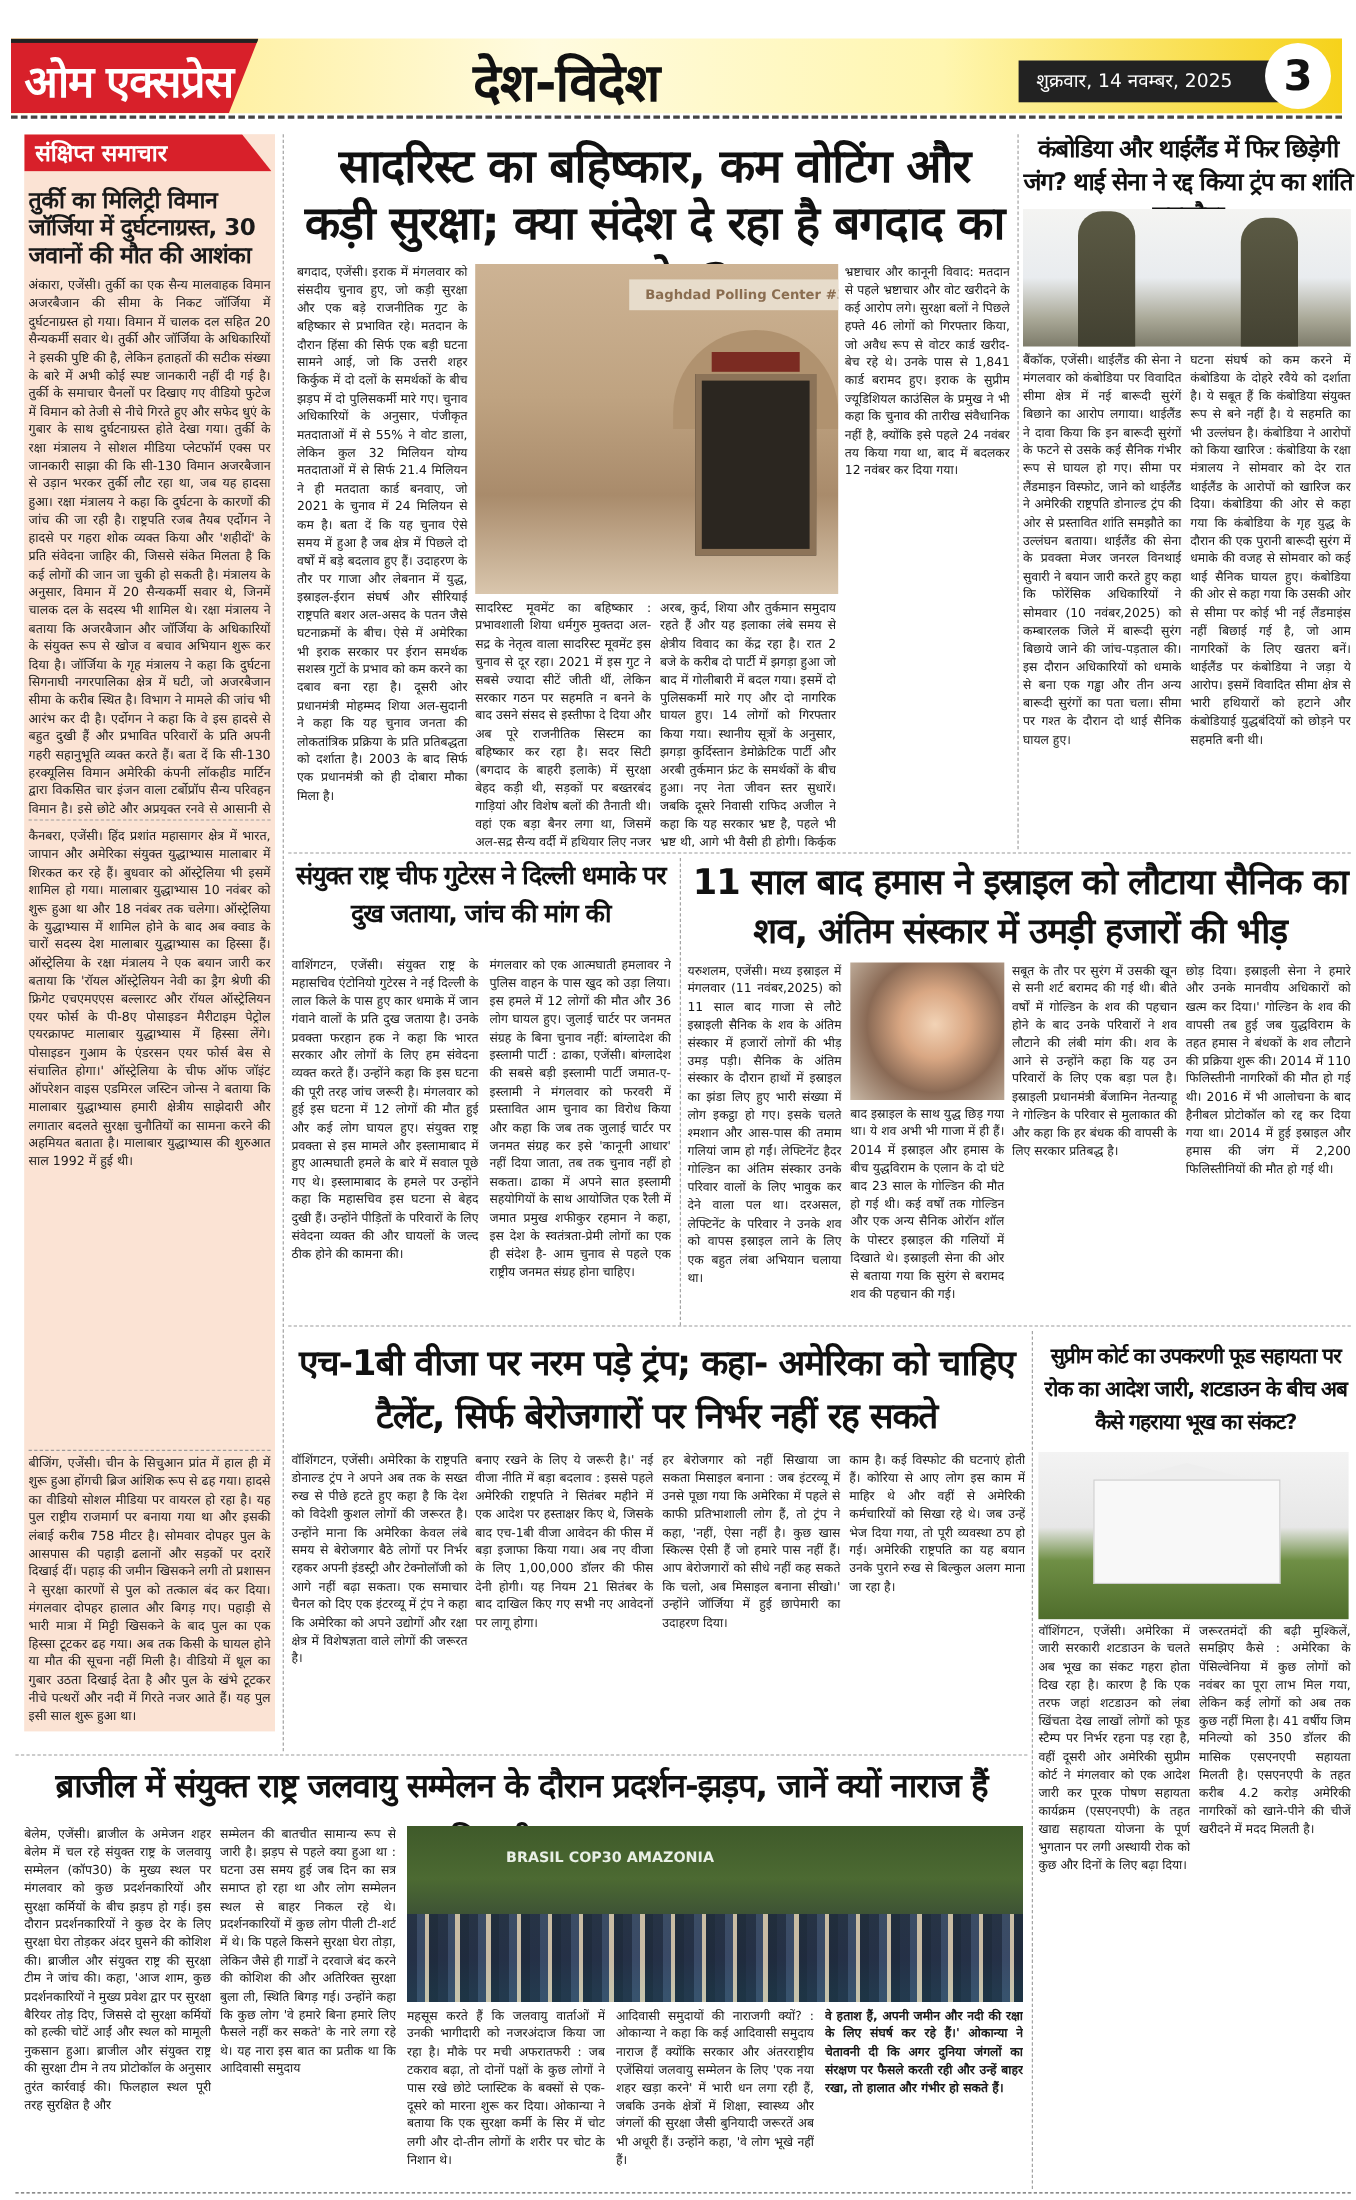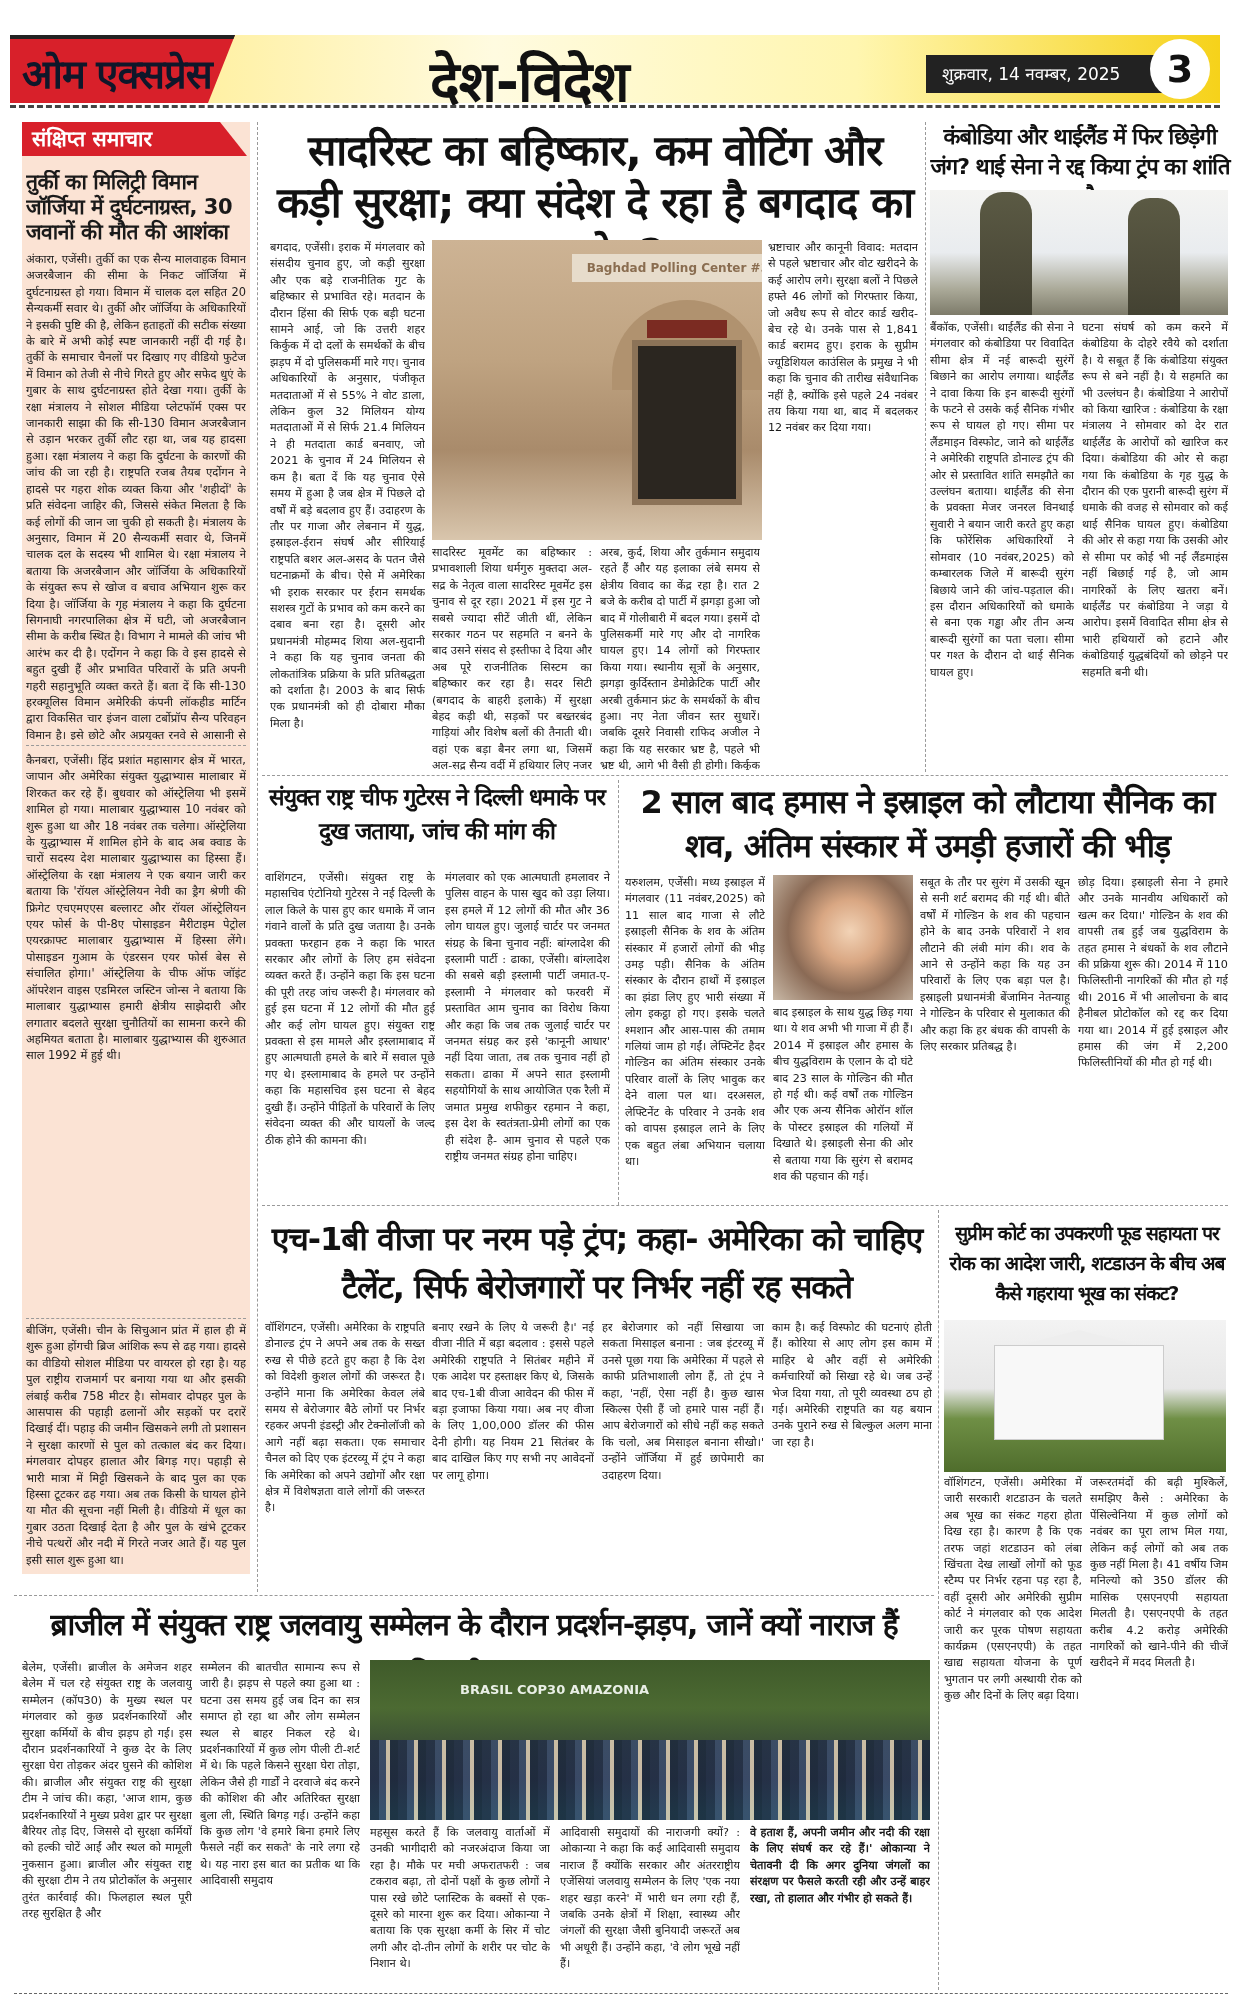--- a/index.html
+++ b/index.html
@@ -4,23 +4,23 @@
 <style>
   * { box-sizing: border-box; margin: 0; padding: 0; }
   html, body { width: 1233px; height: 2000px; background: #fff; overflow: hidden; }
   body { font-family: "DejaVu Sans", "Liberation Sans", sans-serif; color: #1a1a1a; position: relative; }
 
   
   .masthead { position: absolute; left: 10px; top: 35px; width: 1210px; height: 68px;
     background: linear-gradient(90deg, #ffe97a 0%, #fffbe0 40%, #fff6b0 70%, #f6d21a 100%); }
   .brand { position: absolute; left: 0; top: 0; height: 68px; width: 225px; background: #d8202a;
     clip-path: polygon(0 0, 100% 0, 88% 100%, 0 100%); border-top: 4px solid #222; }
-  .brand-text { position: absolute; left: 12px; top: 6px; color: #0f172a; font-size: 40px; font-weight: bold;
+  .brand-text { position: absolute; left: 12px; top: 6px; color: #ffffff; font-size: 40px; font-weight: bold;
     font-family: "DejaVu Sans Condensed", "DejaVu Sans", sans-serif; letter-spacing: -1px; text-align: right; }
-  .section-title { position: absolute; left: 420px; top: 6px; font-size: 56px; font-weight: bold; color: #111; letter-spacing: -1px; }
+  .section-title { position: absolute; left: 420px; top: 6px; font-size: 48px; font-weight: bold; color: #111; letter-spacing: -1px; }
   .date-box { position: absolute; left: 916px; top: 20px; width: 242px; height: 38px; background: #222; color: #fff;
     font-size: 17px; line-height: 38px; padding-left: 16px; }
   .page-num { position: absolute; right: 10px; top: 4px; width: 60px; height: 60px; border-radius: 50%; background: #fff;
     font-size: 38px; font-weight: bold; text-align: center; line-height: 60px; color: #111; }
   .rule { position: absolute; left: 10px; top: 105px; width: 1210px; border-top: 3px dashed #444; }
 
   
   .left-col { position: absolute; left: 22px; top: 122px; width: 228px; height: 1452px; background: #fbe3d4; }
   .sk-header { position: absolute; left: 22px; top: 122px; width: 225px; height: 34px; background: #d8202a;
     clip-path: polygon(0 0, 88% 0, 100% 100%, 0 100%); color: #fff; font-size: 21px; font-weight: bold; padding-left: 10px; line-height: 34px; }
@@ -109,21 +109,21 @@
 <div class="col-text" style="left:1082px; top:320px; width:146px; height:450px;">घटना संघर्ष को कम करने में कंबोडिया के दोहरे रवैये को दर्शाता है। ये सबूत हैं कि कंबोडिया संयुक्त रूप से बने नहीं है। ये सहमति का भी उल्लंघन है। कंबोडिया ने आरोपों को किया खारिज : कंबोडिया के रक्षा मंत्रालय ने सोमवार को देर रात थाईलैंड के आरोपों को खारिज कर दिया। कंबोडिया की ओर से कहा गया कि कंबोडिया के गृह युद्ध के दौरान की एक पुरानी बारूदी सुरंग में धमाके की वजह से सोमवार को कई थाई सैनिक घायल हुए। कंबोडिया की ओर से कहा गया कि उसकी ओर से सीमा पर कोई भी नई लैंडमाइंस नहीं बिछाई गई है, जो आम नागरिकों के लिए खतरा बनें। थाईलैंड पर कंबोडिया ने जड़ा ये आरोप। इसमें विवादित सीमा क्षेत्र से भारी हथियारों को हटाने और कंबोडियाई युद्धबंदियों को छोड़ने पर सहमति बनी थी।</div>
 
 <div class="hsep" style="left:262px; top:775px; width:966px;"></div>
 
 <div class="headline" style="left:262px; top:780px; width:350px; font-size:23px; line-height:34px;">संयुक्त राष्ट्र चीफ गुटेरस ने दिल्ली धमाके पर दुख जताया, जांच की मांग की</div>
 <div class="col-text" style="left:265px; top:870px; width:170px; height:330px;">वाशिंगटन, एजेंसी। संयुक्त राष्ट्र के महासचिव एंटोनियो गुटेरस ने नई दिल्ली के लाल किले के पास हुए कार धमाके में जान गंवाने वालों के प्रति दुख जताया है। उनके प्रवक्ता फरहान हक ने कहा कि भारत सरकार और लोगों के लिए हम संवेदना व्यक्त करते हैं। उन्होंने कहा कि इस घटना की पूरी तरह जांच जरूरी है। मंगलवार को हुई इस घटना में 12 लोगों की मौत हुई और कई लोग घायल हुए। संयुक्त राष्ट्र प्रवक्ता से इस मामले और इस्लामाबाद में हुए आत्मघाती हमले के बारे में सवाल पूछे गए थे। इस्लामाबाद के हमले पर उन्होंने कहा कि महासचिव इस घटना से बेहद दुखी हैं। उन्होंने पीड़ितों के परिवारों के लिए संवेदना व्यक्त की और घायलों के जल्द ठीक होने की कामना की।</div>
 <div class="col-text" style="left:445px; top:870px; width:165px; height:330px;">मंगलवार को एक आत्मघाती हमलावर ने पुलिस वाहन के पास खुद को उड़ा लिया। इस हमले में 12 लोगों की मौत और 36 लोग घायल हुए। जुलाई चार्टर पर जनमत संग्रह के बिना चुनाव नहीं: बांग्लादेश की इस्लामी पार्टी : ढाका, एजेंसी। बांग्लादेश की सबसे बड़ी इस्लामी पार्टी जमात-ए-इस्लामी ने मंगलवार को फरवरी में प्रस्तावित आम चुनाव का विरोध किया और कहा कि जब तक जुलाई चार्टर पर जनमत संग्रह कर इसे 'कानूनी आधार' नहीं दिया जाता, तब तक चुनाव नहीं हो सकता। ढाका में अपने सात इस्लामी सहयोगियों के साथ आयोजित एक रैली में जमात प्रमुख शफीकुर रहमान ने कहा, इस देश के स्वतंत्रता-प्रेमी लोगों का एक ही संदेश है- आम चुनाव से पहले एक राष्ट्रीय जनमत संग्रह होना चाहिए।</div>
 
 <div class="vsep" style="left:618px; top:780px; height:425px;"></div>
 
-<div class="headline" style="left:625px; top:780px; width:605px; font-size:32px; line-height:44px;">2 साल बाद हमास ने इस्राइल को लौटाया सैनिक का शव, अंतिम संस्कार में उमड़ी हजारों की भीड़</div>
+<div class="headline" style="left:625px; top:780px; width:605px; font-size:32px; line-height:44px;">11 साल बाद हमास ने इस्राइल को लौटाया सैनिक का शव, अंतिम संस्कार में उमड़ी हजारों की भीड़</div>
 <div class="col-text" style="left:625px; top:875px; width:140px; height:325px;">यरुशलम, एजेंसी। मध्य इस्राइल में मंगलवार (11 नवंबर,2025) को 11 साल बाद गाजा से लौटे इस्राइली सैनिक के शव के अंतिम संस्कार में हजारों लोगों की भीड़ उमड़ पड़ी। सैनिक के अंतिम संस्कार के दौरान हाथों में इस्राइल का झंडा लिए हुए भारी संख्या में लोग इकट्ठा हो गए। इसके चलते श्मशान और आस-पास की तमाम गलियां जाम हो गईं। लेफ्टिनेंट हैदर गोल्डिन का अंतिम संस्कार उनके परिवार वालों के लिए भावुक कर देने वाला पल था। दरअसल, लेफ्टिनेंट के परिवार ने उनके शव को वापस इस्राइल लाने के लिए एक बहुत लंबा अभियान चलाया था।</div>
 <div class="photo ph-hadar" style="left:773px; top:875px; width:140px; height:125px;"></div>
 <div class="col-text" style="left:773px; top:1005px; width:140px; height:195px;">बाद इस्राइल के साथ युद्ध छिड़ गया था। ये शव अभी भी गाजा में ही हैं। 2014 में इस्राइल और हमास के बीच युद्धविराम के एलान के दो घंटे बाद 23 साल के गोल्डिन की मौत हो गई थी। कई वर्षों तक गोल्डिन और एक अन्य सैनिक ओरॉन शॉल के पोस्टर इस्राइल की गलियों में दिखाते थे। इस्राइली सेना की ओर से बताया गया कि सुरंग से बरामद शव की पहचान की गई।</div>
 <div class="col-text" style="left:920px; top:875px; width:150px; height:325px;">सबूत के तौर पर सुरंग में उसकी खून से सनी शर्ट बरामद की गई थी। बीते वर्षों में गोल्डिन के शव की पहचान होने के बाद उनके परिवारों ने शव लौटाने की लंबी मांग की। शव के आने से उन्होंने कहा कि यह उन परिवारों के लिए एक बड़ा पल है। इस्राइली प्रधानमंत्री बेंजामिन नेतन्याहू ने गोल्डिन के परिवार से मुलाकात की और कहा कि हर बंधक की वापसी के लिए सरकार प्रतिबद्ध है।</div>
 <div class="col-text" style="left:1078px; top:875px; width:150px; height:325px;">छोड़ दिया। इस्राइली सेना ने हमारे और उनके मानवीय अधिकारों को खत्म कर दिया।' गोल्डिन के शव की वापसी तब हुई जब युद्धविराम के तहत हमास ने बंधकों के शव लौटाने की प्रक्रिया शुरू की। 2014 में 110 फिलिस्तीनी नागरिकों की मौत हो गई थी। 2016 में भी आलोचना के बाद हैनीबल प्रोटोकॉल को रद्द कर दिया गया था। 2014 में हुई इस्राइल और हमास की जंग में 2,200 फिलिस्तीनियों की मौत हो गई थी।</div>
 
 <div class="hsep" style="left:262px; top:1205px; width:966px;"></div>
 
 <div class="headline" style="left:262px; top:1215px; width:670px; font-size:32px; line-height:48px;">एच-1बी वीजा पर नरम पड़े ट्रंप; कहा- अमेरिका को चाहिए टैलेंट, सिर्फ बेरोजगारों पर निर्भर नहीं रह सकते</div>
 <div class="col-text" style="left:265px; top:1320px; width:160px; height:270px;">वॉशिंगटन, एजेंसी। अमेरिका के राष्ट्रपति डोनाल्ड ट्रंप ने अपने अब तक के सख्त रुख से पीछे हटते हुए कहा है कि देश को विदेशी कुशल लोगों की जरूरत है। उन्होंने माना कि अमेरिका केवल लंबे समय से बेरोजगार बैठे लोगों पर निर्भर रहकर अपनी इंडस्ट्री और टेक्नोलॉजी को आगे नहीं बढ़ा सकता। एक समाचार चैनल को दिए एक इंटरव्यू में ट्रंप ने कहा कि अमेरिका को अपने उद्योगों और रक्षा क्षेत्र में विशेषज्ञता वाले लोगों की जरूरत है।</div>

